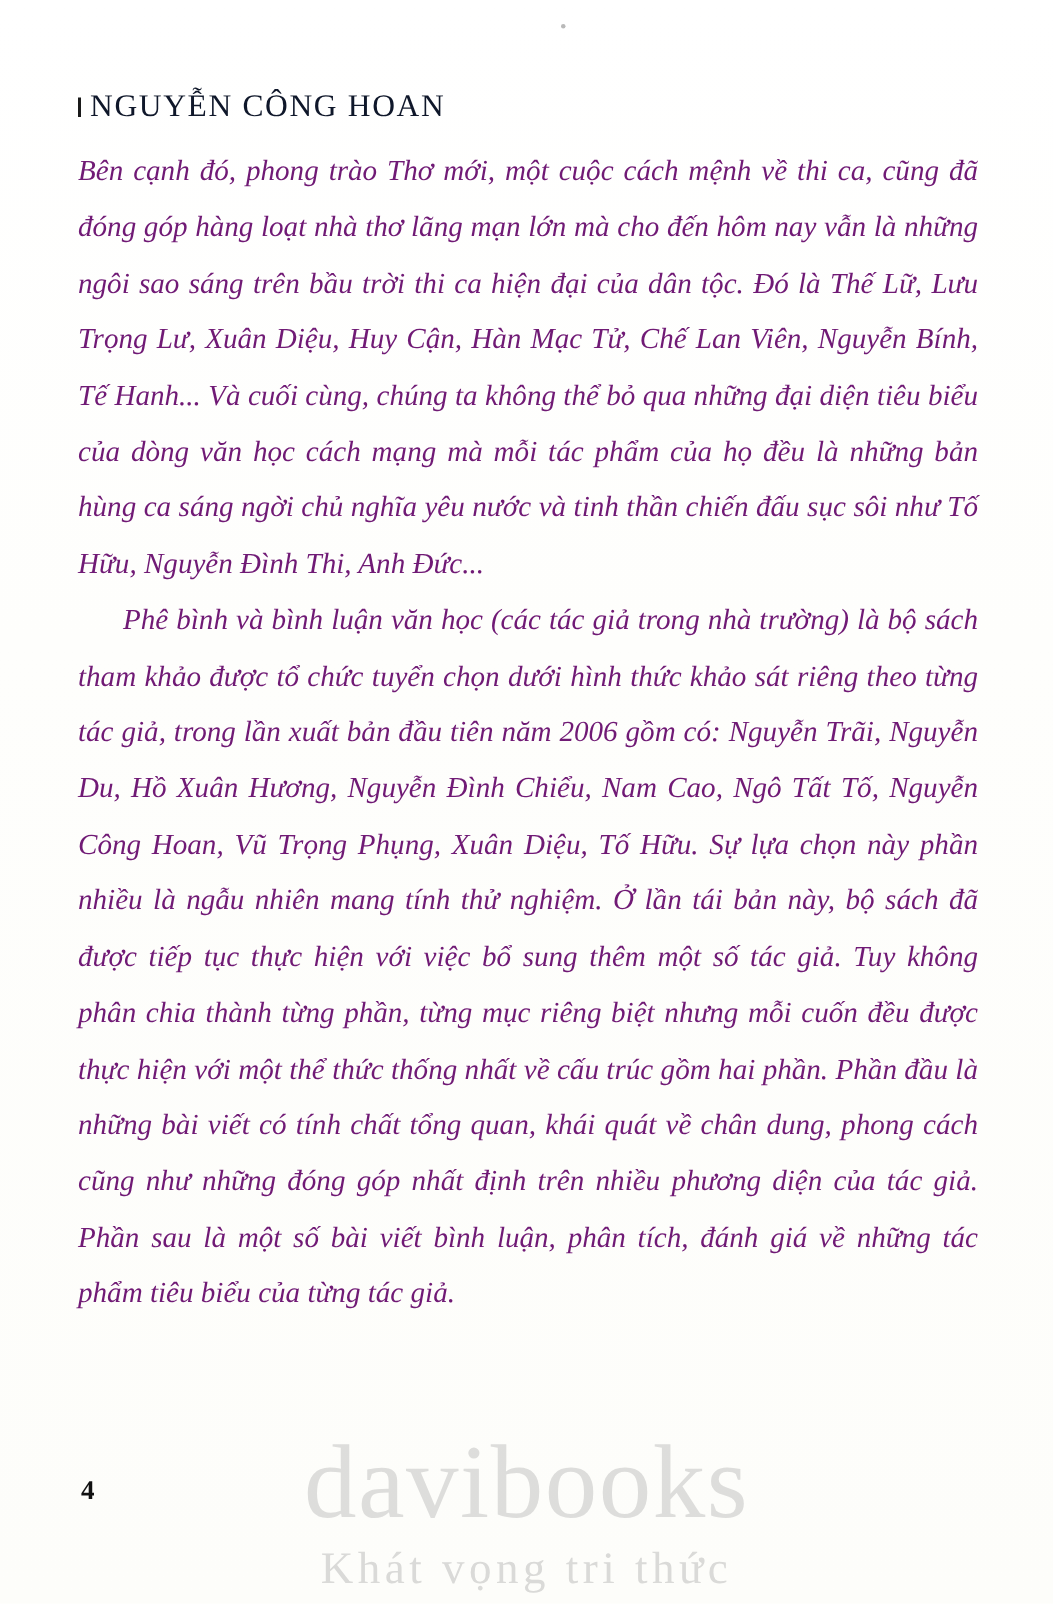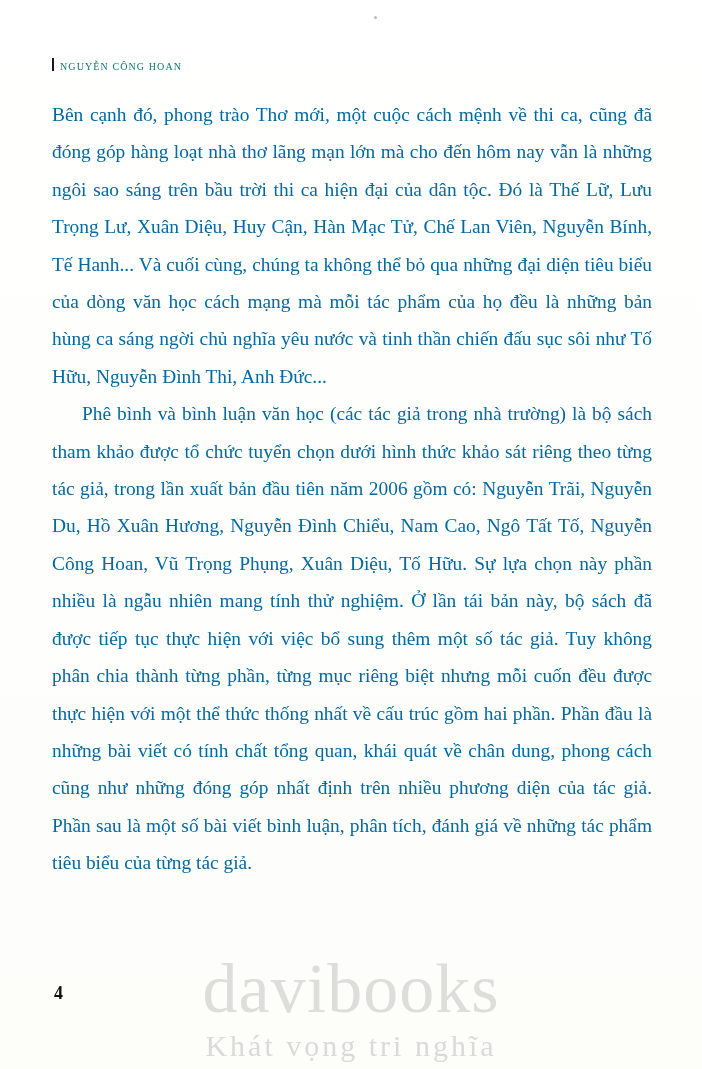--- a/index.html
+++ b/index.html
@@ -38,23 +38,23 @@
     z-index: 2;
   }
 
   
   .running-head {
     position: absolute;
     top: 58px;
     left: 52px;
     width: 600px;
     font-family: "Liberation Serif", serif;
-    font-size: 10px;
+    font-size: 21px;
     letter-spacing: 1.1px;
-    color: #0f766e;
+    color: #0f172a;
     white-space: nowrap;
   }
   .running-head .tick {
     display: inline-block;
     width: 2px;
     height: 13px;
     background: #1a1a1a;
     margin-right: 6px;
     vertical-align: -1px;
   }
@@ -62,23 +62,24 @@
   
   .body-text {
     position: absolute;
     top: 96px;
     left: 52px;
     width: 600px;
   }
 
   .para {
     font-family: "Liberation Serif", serif;
+    font-style: italic;
     font-size: 19.4px;
     line-height: 37.4px;
-    color: #0369a1;
+    color: #701a75;
     text-align: justify;
     text-justify: inter-word;
     margin: 0 0 0 0;
     -webkit-font-smoothing: antialiased;
   }
   .para + .para {
     text-indent: 30px;
   }
   .para:last-child {
     text-align: justify;
@@ -150,17 +151,17 @@
 
     <div class="body-text">
       <p class="para">Bên cạnh đó, phong trào Thơ mới, một cuộc cách mệnh về thi ca, cũng đã đóng góp hàng loạt nhà thơ lãng mạn lớn mà cho đến hôm nay vẫn là những ngôi sao sáng trên bầu trời thi ca hiện đại của dân tộc. Đó là Thế Lữ, Lưu Trọng Lư, Xuân Diệu, Huy Cận, Hàn Mạc Tử, Chế Lan Viên, Nguyễn Bính, Tế Hanh... Và cuối cùng, chúng ta không thể bỏ qua những đại diện tiêu biểu của dòng văn học cách mạng mà mỗi tác phẩm của họ đều là những bản hùng ca sáng ngời chủ nghĩa yêu nước và tinh thần chiến đấu sục sôi như Tố Hữu, Nguyễn Đình Thi, Anh Đức...</p>
       <p class="para">Phê bình và bình luận văn học (các tác giả trong nhà trường) là bộ sách tham khảo được tổ chức tuyển chọn dưới hình thức khảo sát riêng theo từng tác giả, trong lần xuất bản đầu tiên năm 2006 gồm có: Nguyễn Trãi, Nguyễn Du, Hồ Xuân Hương, Nguyễn Đình Chiểu, Nam Cao, Ngô Tất Tố, Nguyễn Công Hoan, Vũ Trọng Phụng, Xuân Diệu, Tố Hữu. Sự lựa chọn này phần nhiều là ngẫu nhiên mang tính thử nghiệm. Ở lần tái bản này, bộ sách đã được tiếp tục thực hiện với việc bổ sung thêm một số tác giả. Tuy không phân chia thành từng phần, từng mục riêng biệt nhưng mỗi cuốn đều được thực hiện với một thể thức thống nhất về cấu trúc gồm hai phần. Phần đầu là những bài viết có tính chất tổng quan, khái quát về chân dung, phong cách cũng như những đóng góp nhất định trên nhiều phương diện của tác giả. Phần sau là một số bài viết bình luận, phân tích, đánh giá về những tác phẩm tiêu biểu của từng tác giả.</p>
     </div>
 
     <div class="folio">4</div>
 
     <div class="watermark">
       <div class="wm-main">davibooks</div>
-      <div class="wm-sub">Khát vọng tri nghĩa</div>
+      <div class="wm-sub">Khát vọng tri thức</div>
     </div>
 
   </div>
 </div>
 
 </body></html>

